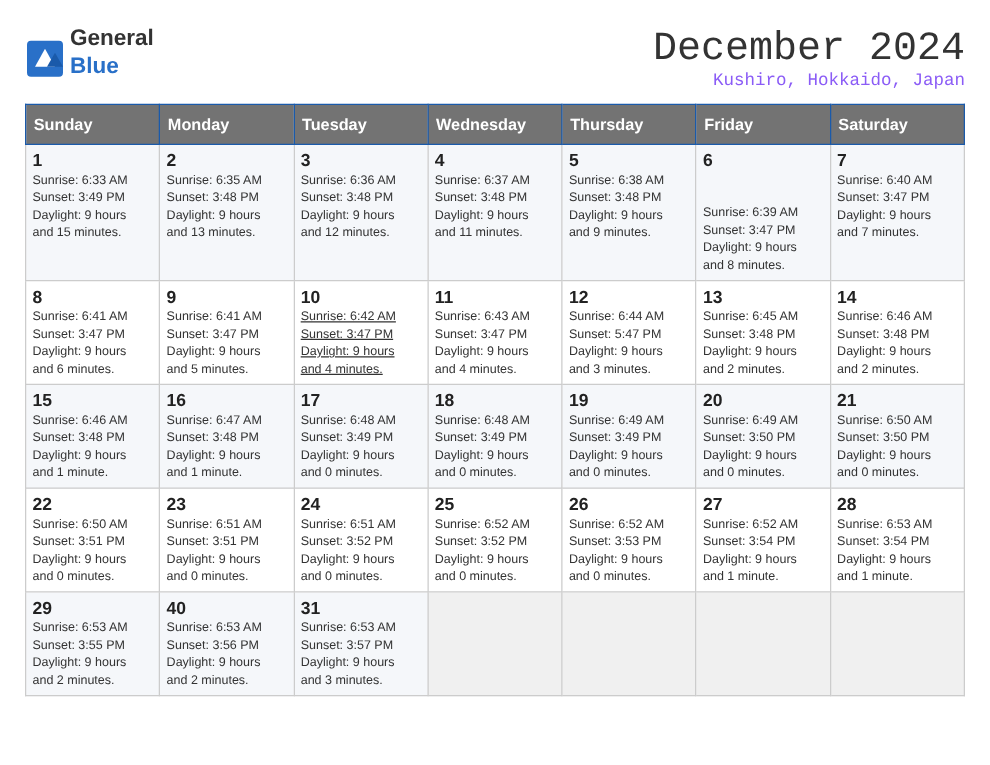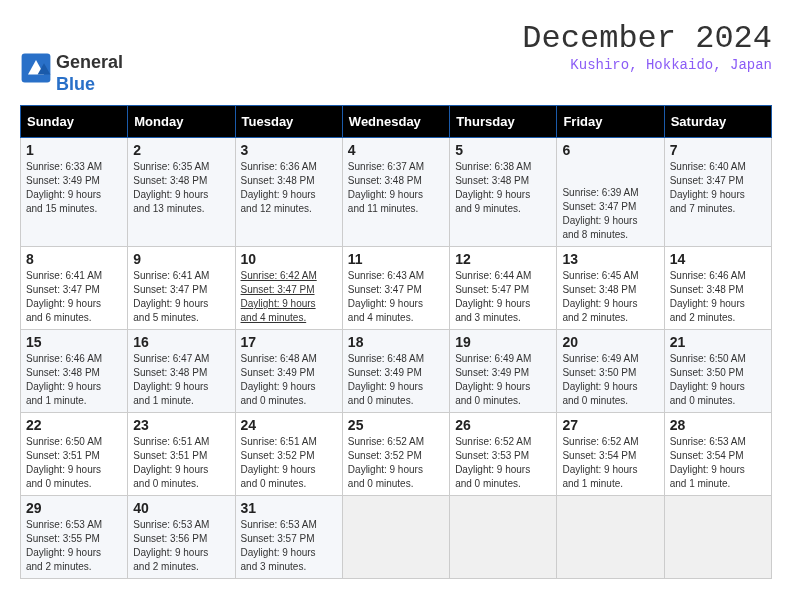--- a/index.html
+++ b/index.html
@@ -11,22 +11,21 @@
       padding: 20px;
     }
     .header {
       display: flex;
       justify-content: space-between;
       align-items: flex-start;
       margin-bottom: 10px;
     }
     .logo {
       display: flex;
-      align-items: flex-start;
-      margin-top: 32px;
+      align-items: flex-end;
     }
     .logo-text {
       font-size: 18px;
       font-weight: bold;
       line-height: 1.2;
     }
     .logo-text .general { color: #333; }
     .logo-text .blue { color: #2970c8; }
     .logo-icon {
       width: 32px;
@@ -45,21 +44,21 @@
     .location {
       font-size: 14px;
       color: #8b5cf6;
     }
     table {
       width: 100%;
       border-collapse: collapse;
       font-size: 11px;
     }
     thead tr th {
-      background-color: #000000;
+      background-color: #737373;
       color: #fff;
       padding: 8px 6px;
       text-align: left;
       font-size: 13px;
       font-weight: bold;
       border: 1px solid #1a5aaa;
     }
     tbody tr td {
       border: 1px solid #ccc;
       vertical-align: top;

